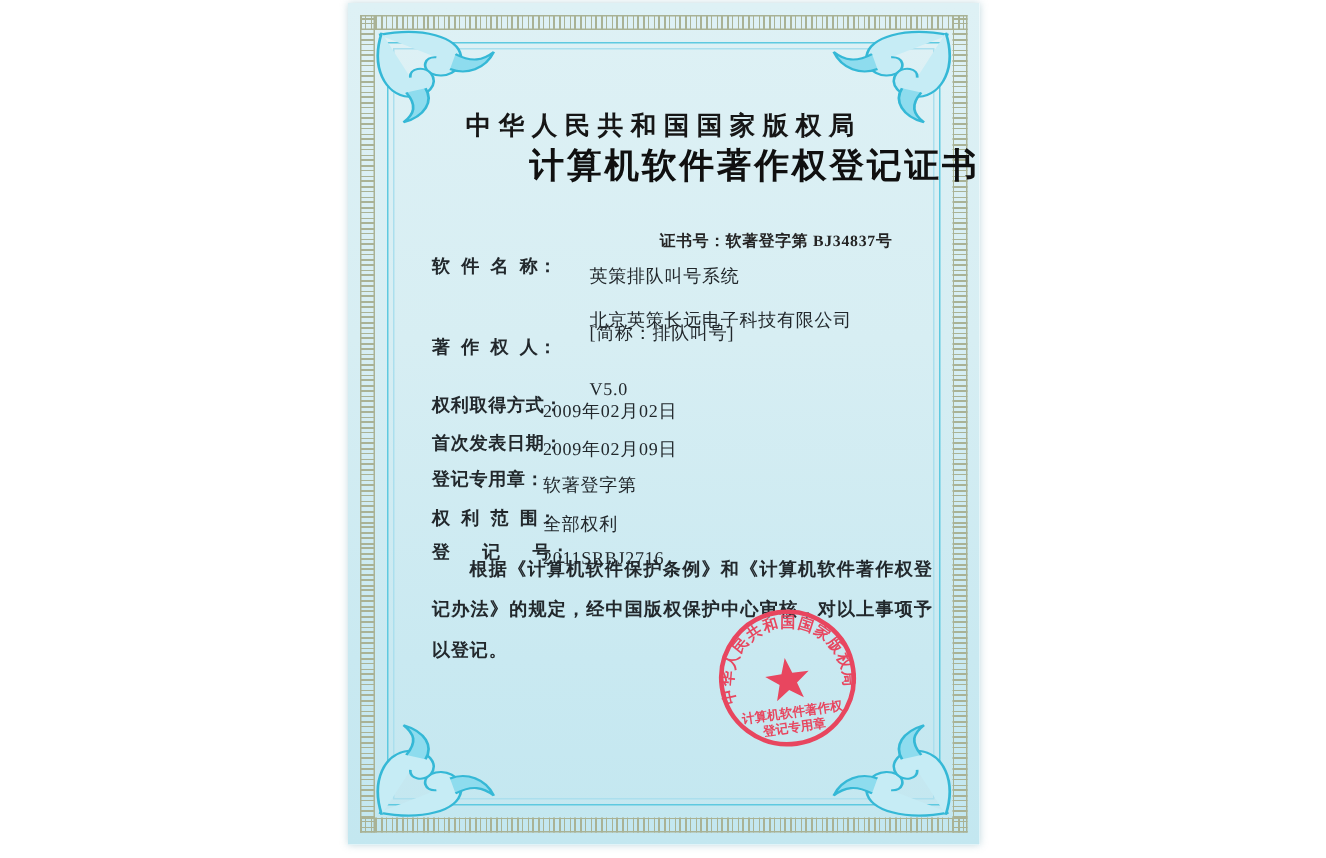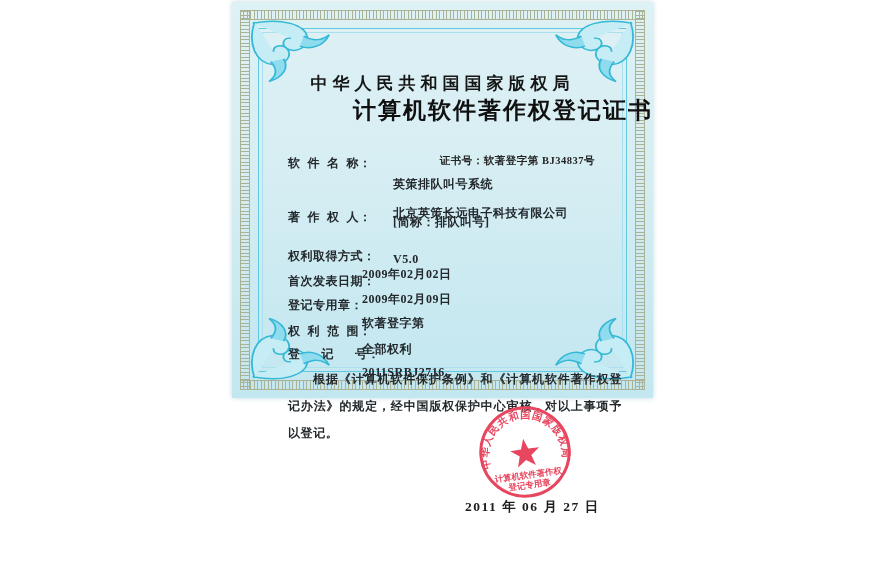--- a/index.html
+++ b/index.html
@@ -1,21 +1,21 @@
 <!DOCTYPE html>
 <html><head>
 <meta charset="utf-8">
 <style>
   html,body{margin:0;padding:0;}
   body{
     width:884px;height:572px;background:#ffffff;overflow:hidden;position:relative;
     font-family:"Liberation Serif","DejaVu Serif",serif;
   }
   .certificate{
-    position:absolute;left:232px;top:2px;width:421px;height:396px;
+    position:absolute;left:232px;top:2px;width:421px;height:561px;
     background:linear-gradient(180deg,#def1f5 0%,#d7eef3 40%,#c9e9f1 78%,#c3e7f0 100%);
     box-shadow:0 0 5px rgba(120,170,185,.45);
   }
   
   .gk{position:absolute;}
   .gk-h{
     left:8px;right:8px;height:10px;
     background:repeating-linear-gradient(90deg,#a9b295 0 1px,rgba(0,0,0,0) 1px 3px,#a9b295 3px 4px,rgba(0,0,0,0) 4px 7px);
     box-shadow:inset 0 1px 0 #a9b295,inset 0 -1px 0 #a9b295;
   }
@@ -39,23 +39,23 @@
   .cert-title{
     position:absolute;top:93px;left:0;right:0;text-align:right;
     font-size:23px;font-weight:700;color:#101010;letter-spacing:2px;white-space:pre;
   }
   .cert-no-line{
     position:absolute;top:128px;right:58px;
     font-size:10.5px;font-weight:700;color:#242424;letter-spacing:.5px;white-space:pre;margin-top:24px;
   }
   .field-row{position:absolute;left:56px;right:30px;color:#22282c;}
   .field-label{
-    position:absolute;left:0;top:2px;font-size:12px;font-weight:700;white-space:pre;letter-spacing:.5px;
+    position:absolute;left:0;top:16px;font-size:12px;font-weight:700;white-space:pre;letter-spacing:.5px;
   }
-  .field-value{position:absolute;top:0;font-size:12px;font-weight:700;letter-spacing:.5px;white-space:pre;line-height:12.5px;}
+  .field-value{position:absolute;top:0;font-size:12px;font-weight:400;letter-spacing:.5px;white-space:pre;line-height:12.5px;}
   .val-a{left:105px;}  
   .val-b{left:74px;margin-top:22px;}   
   .row0{top:151px;} .row1{top:205px;} .row2{top:244px;} .row3{top:269px;}
   .row4{top:293px;} .row5{top:319px;} .row6{top:342px;}
   .statement{
     position:absolute;top:364px;left:56px;width:334px;
     font-size:12px;font-weight:700;color:#22282c;line-height:27px;
     text-indent:25px;text-align:justify;letter-spacing:.6px;
   }
   .seal{position:absolute;left:245px;top:402px;width:96px;height:96px;transform:rotate(-8deg);}
@@ -152,15 +152,14 @@
     <circle cx="50" cy="50" r="46" fill="none" stroke="#e8465f" stroke-width="3.2"></circle>
     <path id="sealArc" d="M 12.6,62.5 A 38.5 38.5 0 1 1 87.4,62.5" fill="none"></path>
     <text font-size="10.5" font-weight="700" fill="#e8465f" letter-spacing="1">
       <textPath href="#sealArc" startOffset="50%" text-anchor="middle">中华人民共和国国家版权局</textPath>
     </text>
     <polygon fill="#e8465f" points="50,36 53.8,46.8 65.2,47.1 56.1,54 59.4,64.9 50,58.4 40.6,64.9 43.9,54 34.8,47.1 46.2,46.8"></polygon>
     <text x="50" y="77" text-anchor="middle" font-size="8.8" font-weight="700" fill="#e8465f">计算机软件著作权</text>
     <text x="50" y="87.5" text-anchor="middle" font-size="8.8" font-weight="700" fill="#e8465f">登记专用章</text>
   </svg>
 
-  <div class="issue-date">2011 年 06 月 27 日</div>
 
 </div>
 
 </body></html>

